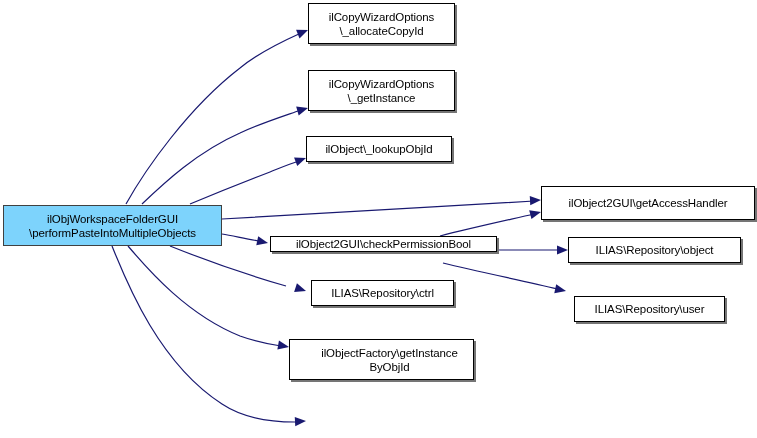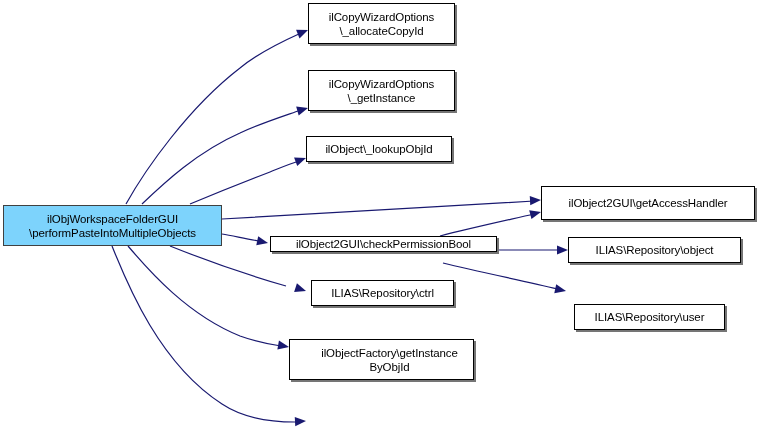--- a/index.html
+++ b/index.html
@@ -79,17 +79,17 @@
 <div class="node root" style="left: 3px; top: 205px; width: 219px; height: 41px;">ilObjWorkspaceFolderGUI
 \performPasteIntoMultipleObjects</div>
     <div class="node shadow" style="left: 308px; top: 3px; width: 147px; height: 41px;">ilCopyWizardOptions
 \_allocateCopyId</div>
     <div class="node shadow" style="left: 308px; top: 70px; width: 147px; height: 41px;">ilCopyWizardOptions
 \_getInstance</div>
     <div class="node shadow" style="left: 306px; top: 136px; width: 146px; height: 26px;">ilObject\_lookupObjId</div>
     <div class="node shadow" style="left: 541px; top: 186px; width: 214px; height: 34px;">ilObject2GUI\getAccessHandler</div>
     <div class="node shadow" style="left: 270px; top: 236px; width: 227px; height: 16px;">ilObject2GUI\checkPermissionBool</div>
     <div class="node shadow" style="left: 568px; top: 237px; width: 173px; height: 26px;">ILIAS\Repository\object</div>
-    <div class="node shadow" style="left: 574px; top: 304px; width: 151px; height: 26px;">ILIAS\Repository\user</div>
+    <div class="node shadow" style="left: 574px; top: 296px; width: 151px; height: 26px;">ILIAS\Repository\user</div>
     <div class="node shadow" style="left: 311px; top: 271px; width: 143px; height: 26px; margin-top: 9px;">ILIAS\Repository\ctrl</div>
     <div class="node shadow" style="left: 289px; top: 339px; width: 185px; height: 41px; padding-left: 16px;">ilObjectFactory\getInstance
 ByObjId</div>
   </div>
 
 </body></html>

